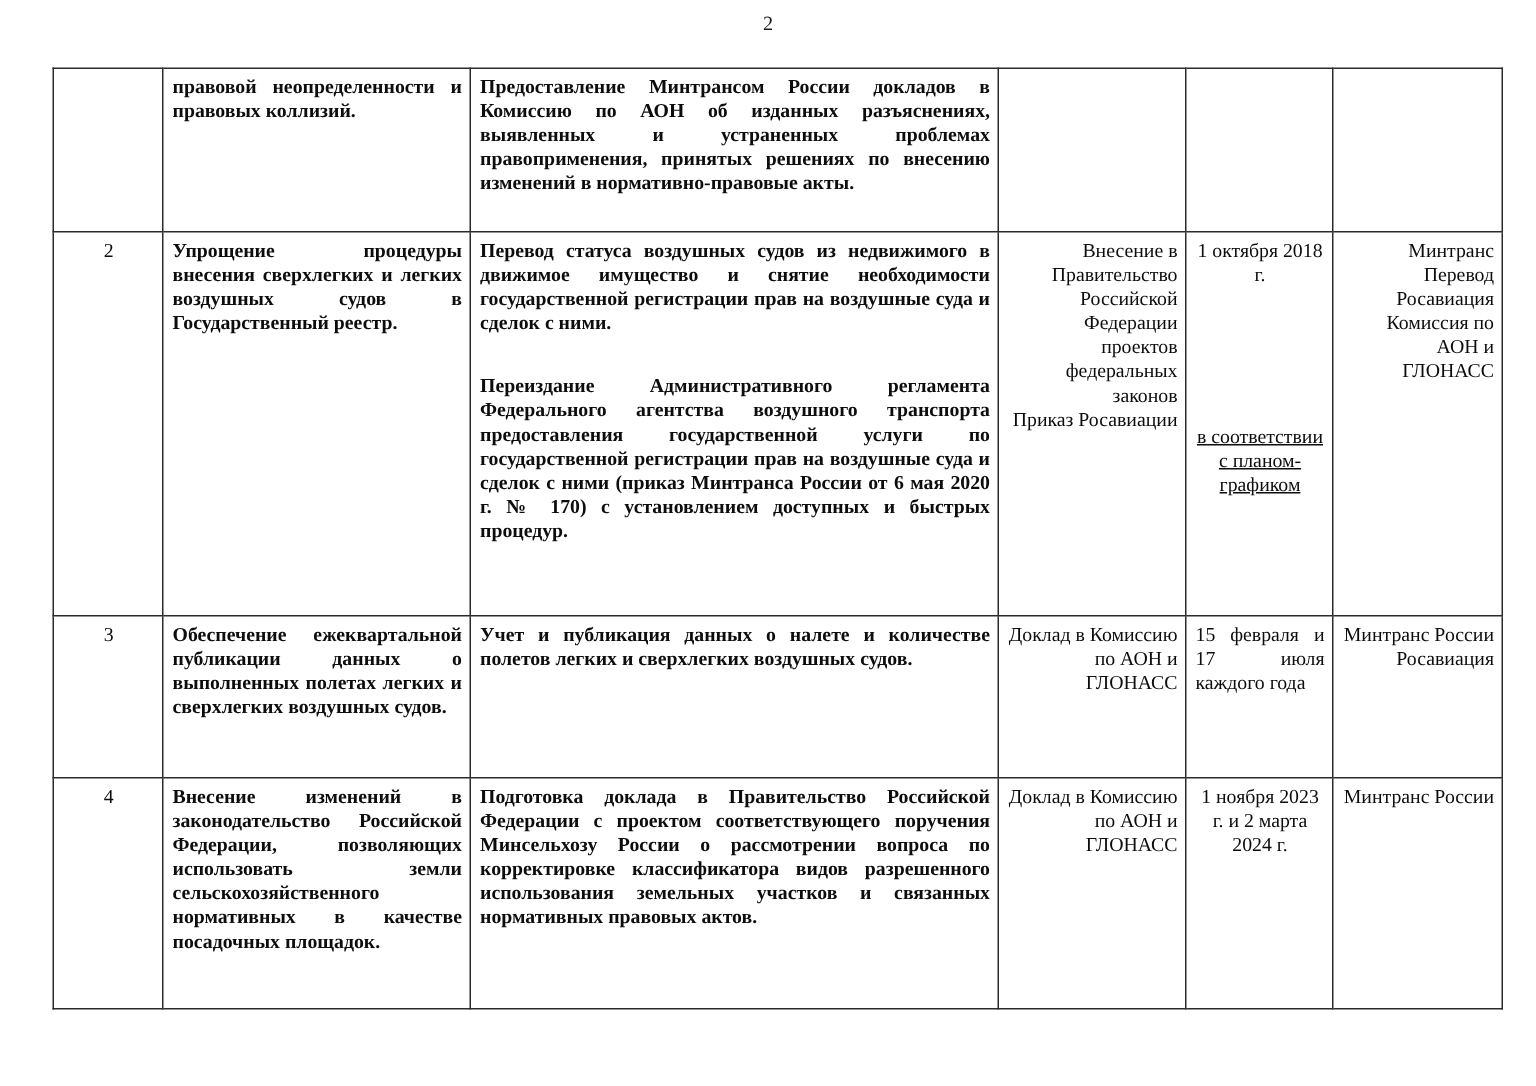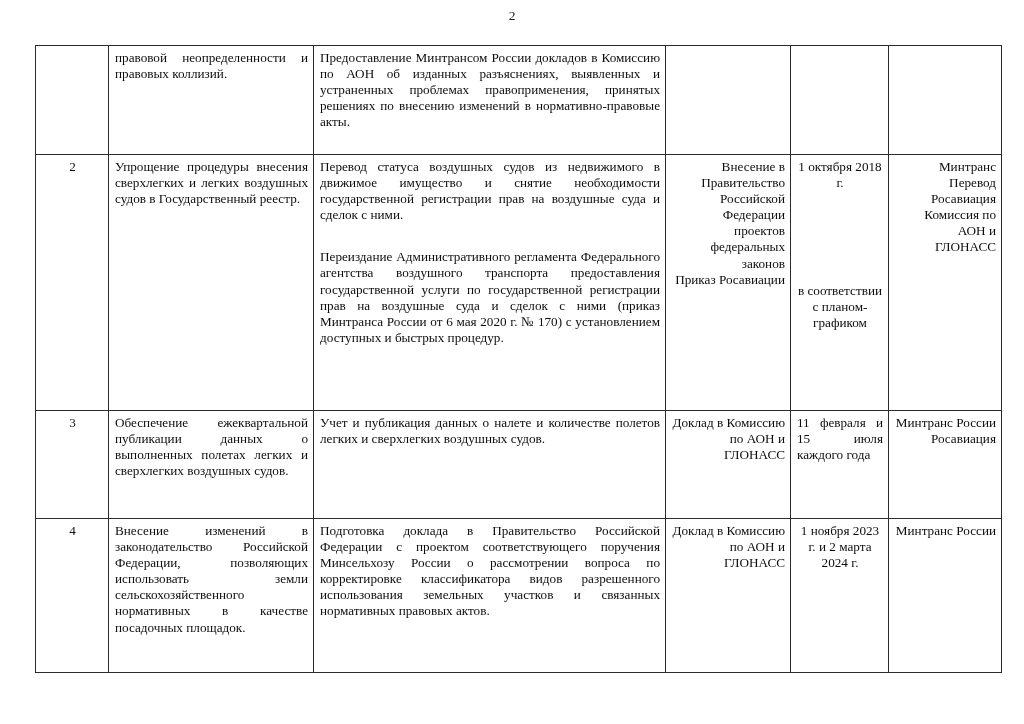--- a/index.html
+++ b/index.html
@@ -66,36 +66,38 @@
   }
   .just {
     text-align: justify;
     text-align-last: left;
     hyphens: none;
   }
   .just p {
     margin: 0;
     text-align: justify;
     text-align-last: left;
+    font-weight: bold;
   }
   .gap {
     height: 26px;
     line-height: 26px;
     font-size: 1px;
   }
   .plain {
     text-align: right;
   }
   .plain p { margin: 0; }
   .center {
     text-align: center;
   }
   .center p { margin: 0; }
   .center .block2 {
     margin-top: 92px;
+    text-decoration: underline;
   }
   .just-narrow {
     text-align: justify;
     text-align-last: left;
   }
   .just-narrow p { margin: 0; }
   .r1 td { height: 100px; }
   .r2 td { height: 247px; }
   .r3 td { height: 99px; }
   .r4 td { height: 145px; }
@@ -162,21 +164,21 @@
           <td class="just">
             <p>Обеспечение ежеквартальной публикации данных о выполненных полетах легких и сверхлегких воздушных судов.</p>
           </td>
           <td class="just">
             <p>Учет и публикация данных о налете и количестве полетов легких и сверхлегких воздушных судов.</p>
           </td>
           <td class="plain">
             <p>Доклад в Комиссию по АОН и ГЛОНАСС</p>
           </td>
           <td class="just-narrow">
-            <p>11 февраля и 15 июля каждого года</p>
+            <p>15 февраля и 17 июля каждого года</p>
           </td>
           <td class="plain">Минтранс России Росавиация</td>
         </tr>
 
         <tr class="r4">
           <td class="num">4</td>
           <td class="just">
             <p>Внесение изменений в законодательство Российской Федерации, позволяющих использовать земли сельскохозяйственного нормативных в качестве посадочных площадок.</p>
           </td>
           <td class="just">

